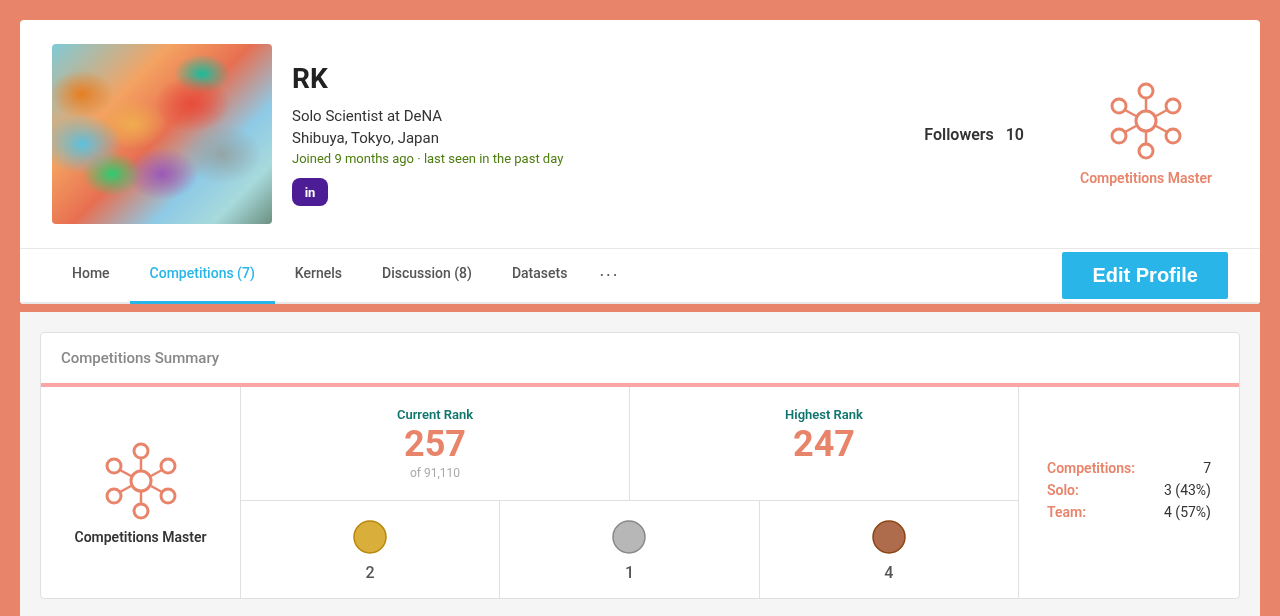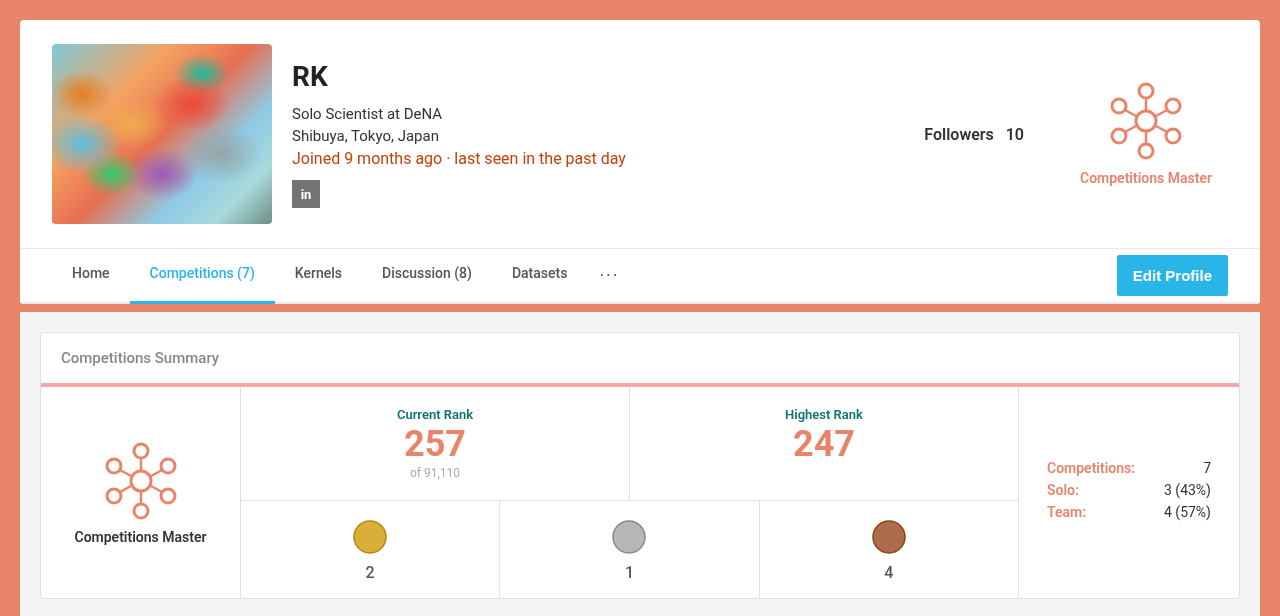--- a/index.html
+++ b/index.html
@@ -66,32 +66,32 @@
       font-size: 15px;
       color: #333;
       margin-bottom: 4px;
     }
     .profile-location {
       font-size: 15px;
       color: #333;
       margin-bottom: 4px;
     }
     .profile-joined {
-      font-size: 16px;
-      color: #c2410c;
+      font-size: 13px;
+      color: #4d7c0f;
       margin-bottom: 12px;
     }
     .linkedin-icon {
       display: inline-flex;
       align-items: center;
       justify-content: center;
-      width: 28px;
+      width: 36px;
       height: 28px;
-      background: #737373;
-      border-radius: 0;
+      background: #4c1d95;
+      border-radius: 8px;
       color: #fff;
       font-size: 13px;
       font-weight: 700;
       cursor: pointer;
     }
     .followers-section {
       display: flex;
       flex-direction: column;
       align-items: flex-end;
       margin-right: 40px;
@@ -162,22 +162,22 @@
       padding: 16px 12px;
       font-size: 18px;
       color: #555;
       cursor: pointer;
       letter-spacing: 2px;
     }
     .edit-profile-btn {
       background: #29b5e8;
       color: #fff;
       border: none;
-      padding: 12px 16px;
-      font-size: 15px;
+      padding: 12px 30px;
+      font-size: 20px;
       font-weight: 600;
       cursor: pointer;
       border-radius: 2px;
       margin-left: 16px;
       white-space: nowrap;
     }
     
     .content-area {
       background: #f5f5f5;
       padding: 20px;

